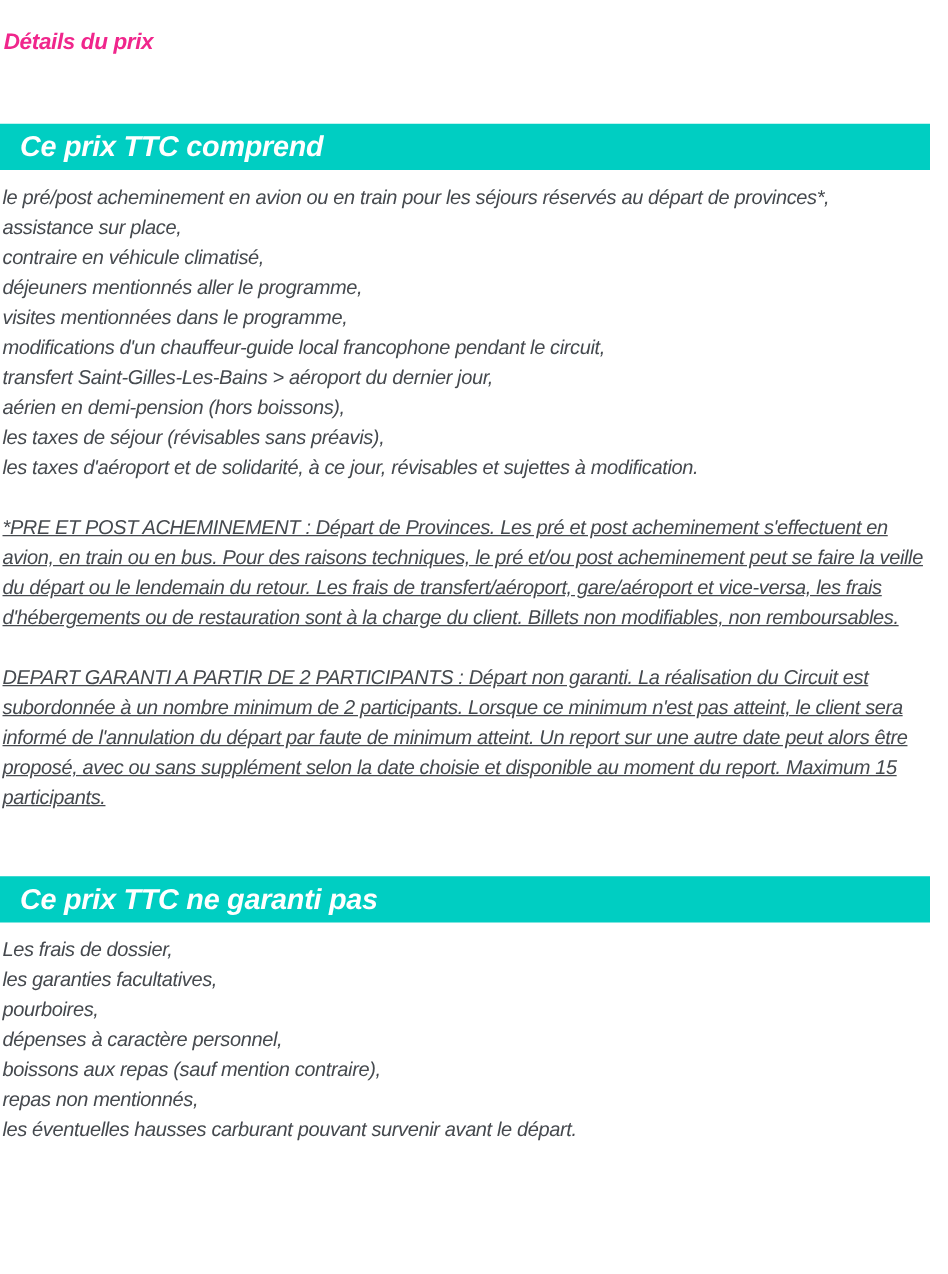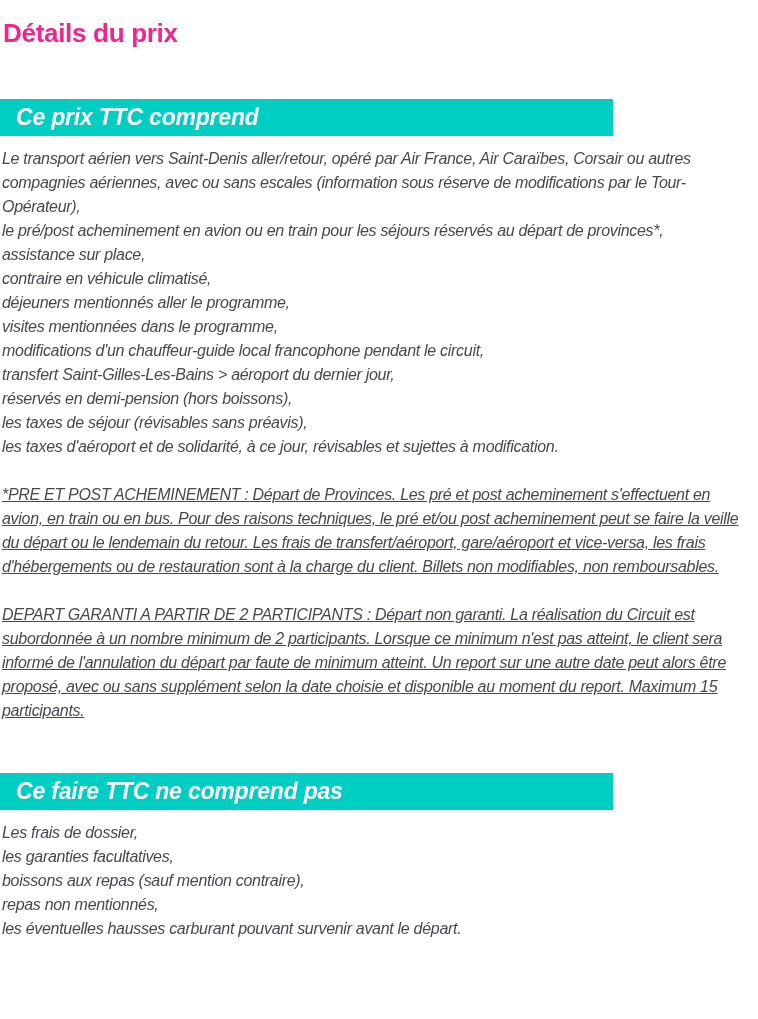--- a/index.html
+++ b/index.html
@@ -11,27 +11,28 @@
     background: #ffffff;
     font-family: "Liberation Sans", sans-serif;
   }
   .page {
     width: 758px;
     padding: 18px 0 30px 0;
   }
   .page-title {
     margin: 0 0 51px 3px;
     color: var(--title-pink, #F0268C);
-    font-size: 26px;
+    font-size: 18px;
     line-height: 30px;
     font-weight: 700;
+    font-style: italic;
     letter-spacing: -0.3px;
   }
   .section-banner {
-    width: 613px;
+    width: 744px;
     height: 37px;
     background: var(--banner-teal, #00CEC2);
     display: flex;
     align-items: center;
     padding-left: 16px;
   }
   .section-heading {
     margin: 0;
     color: #ffffff;
     font-size: 23px;
@@ -56,42 +57,43 @@
 
 <div class="page">
 
   <h1 class="page-title">Détails du prix</h1>
 
   <section class="section">
     <div class="section-banner">
       <h2 class="section-heading">Ce prix TTC comprend</h2>
     </div>
     <div class="section-body">
-      <div class="line">Le transport aérien vers Saint-Denis aller/retour, opéré par Air France, Air Caraïbes, Corsair ou autres compagnies aériennes, avec ou sans escales (information sous réserve de modifications par le Tour-Opérateur),</div>
       <div class="line">le pré/post acheminement en avion ou en train pour les séjours réservés au départ de provinces*,</div>
       <div class="line">assistance sur place,</div>
       <div class="line">contraire en véhicule climatisé,</div>
       <div class="line">déjeuners mentionnés aller le programme,</div>
       <div class="line">visites mentionnées dans le programme,</div>
       <div class="line">modifications d'un chauffeur-guide local francophone pendant le circuit,</div>
       <div class="line">transfert Saint-Gilles-Les-Bains &gt; aéroport du dernier jour,</div>
-      <div class="line">réservés en demi-pension (hors boissons),</div>
+      <div class="line">aérien en demi-pension (hors boissons),</div>
       <div class="line">les taxes de séjour (révisables sans préavis),</div>
       <div class="line">les taxes d'aéroport et de solidarité, à ce jour, révisables et sujettes à modification.</div>
       <p class="para">*PRE ET POST ACHEMINEMENT : Départ de Provinces. Les pré et post acheminement s'effectuent en avion, en train ou en bus. Pour des raisons techniques, le pré et/ou post acheminement peut se faire la veille du départ ou le lendemain du retour. Les frais de transfert/aéroport, gare/aéroport et vice-versa, les frais d'hébergements ou de restauration sont à la charge du client. Billets non modifiables, non remboursables.</p>
       <p class="para">DEPART GARANTI A PARTIR DE 2 PARTICIPANTS : Départ non garanti. La réalisation du Circuit est subordonnée à un nombre minimum de 2 participants. Lorsque ce minimum n'est pas atteint, le client sera informé de l'annulation du départ par faute de minimum atteint. Un report sur une autre date peut alors être proposé, avec ou sans supplément selon la date choisie et disponible au moment du report. Maximum 15 participants.</p>
     </div>
   </section>
 
   <section class="section">
     <div class="section-banner">
-      <h2 class="section-heading">Ce faire TTC ne comprend pas</h2>
+      <h2 class="section-heading">Ce prix TTC ne garanti pas</h2>
     </div>
     <div class="section-body">
       <div class="line">Les frais de dossier,</div>
       <div class="line">les garanties facultatives,</div>
+      <div class="line">pourboires,</div>
+      <div class="line">dépenses à caractère personnel,</div>
       <div class="line">boissons aux repas (sauf mention contraire),</div>
       <div class="line">repas non mentionnés,</div>
       <div class="line">les éventuelles hausses carburant pouvant survenir avant le départ.</div>
     </div>
   </section>
 
 </div>
 
 </body></html>

